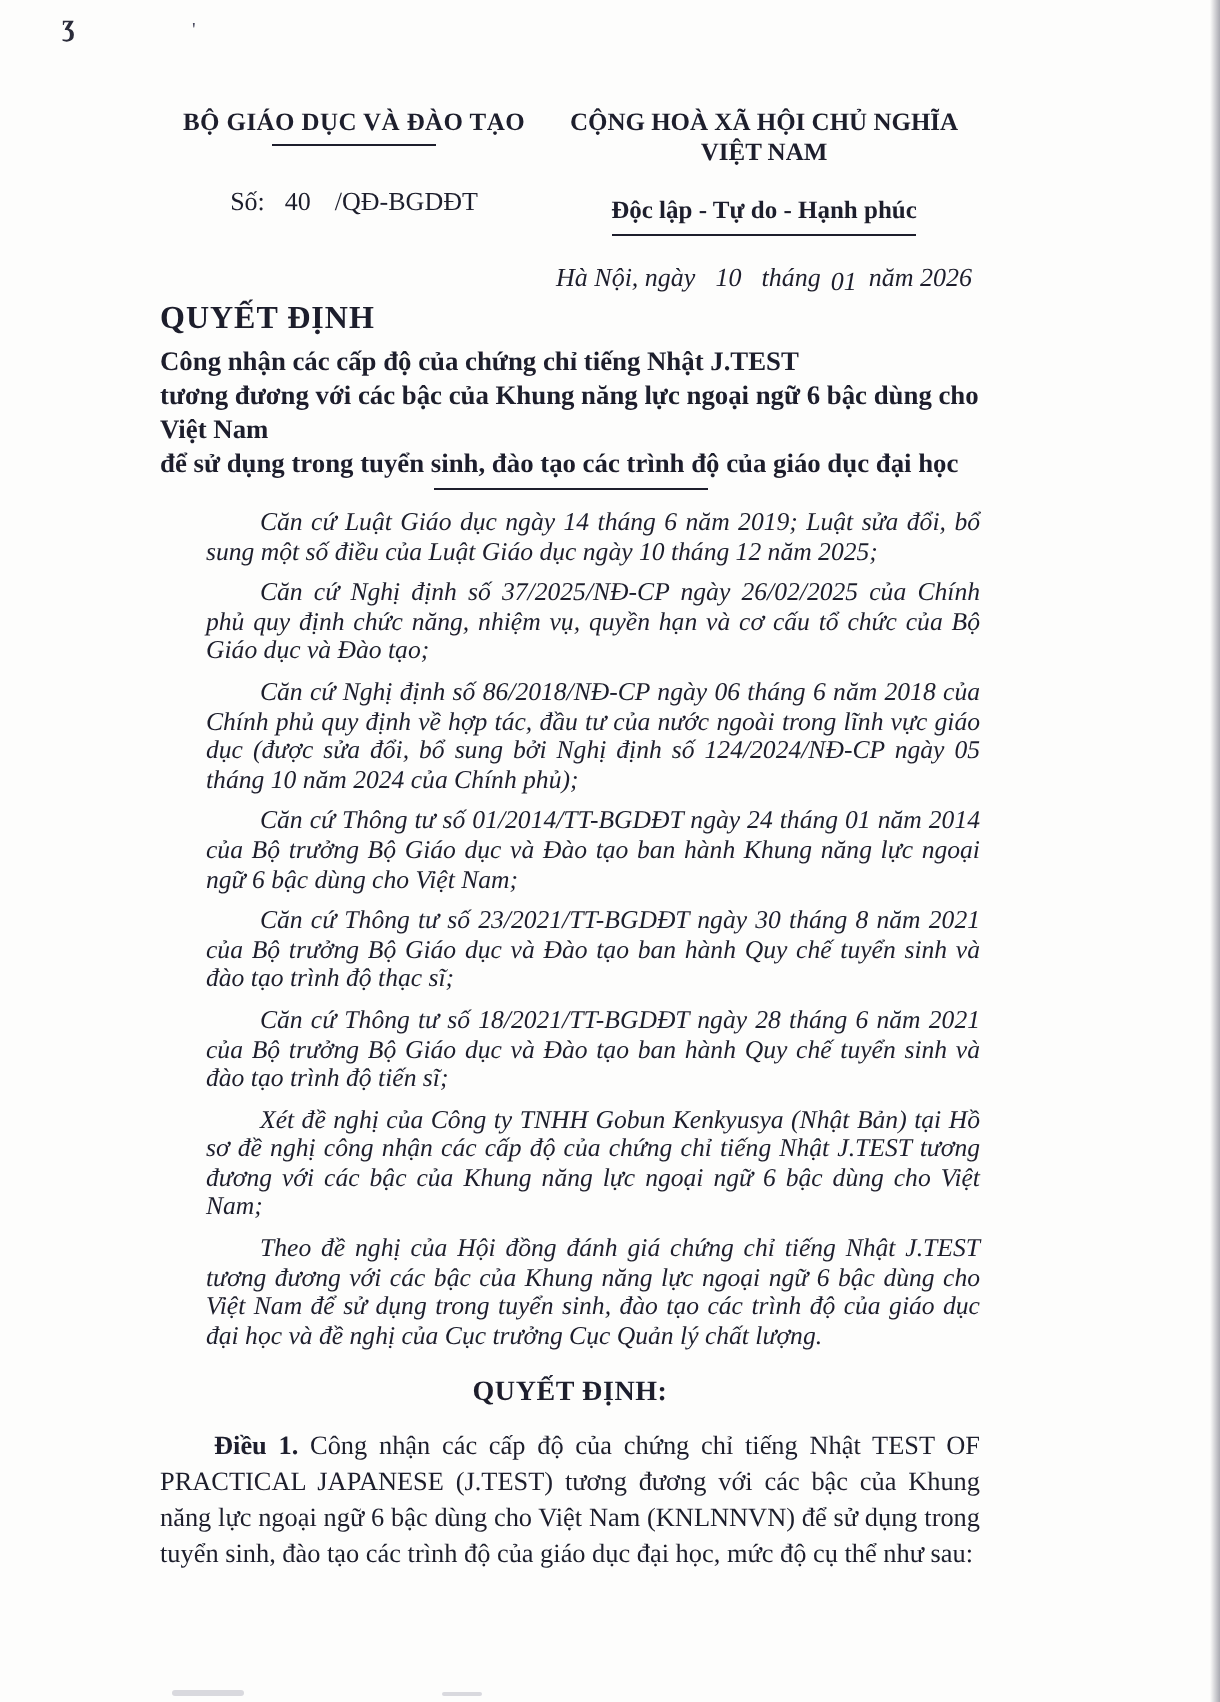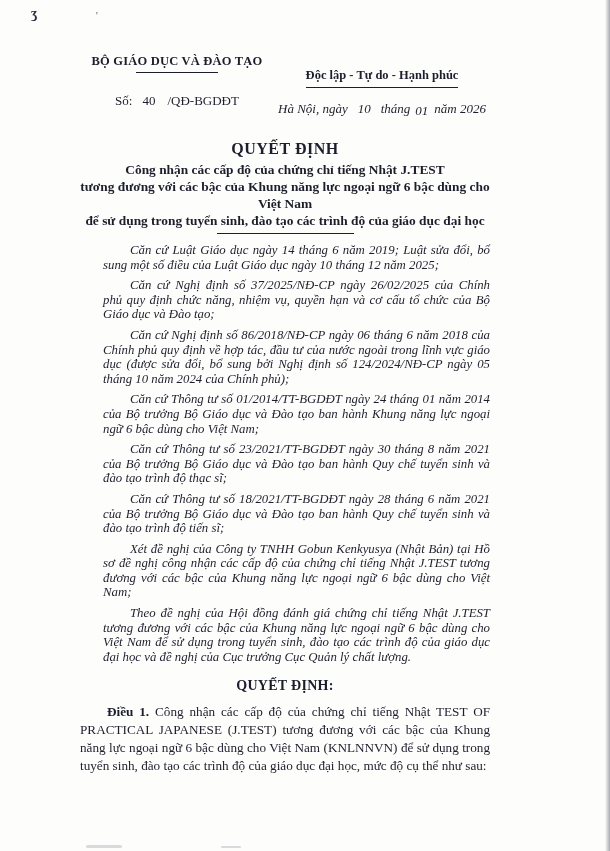--- a/index.html
+++ b/index.html
@@ -41,21 +41,21 @@
   .country{font-weight:bold;font-size:12.5px;}
   .motto{font-weight:bold;font-size:12.5px;display:inline-block;
          border-bottom:1.4px solid #1d1e2c;padding-bottom:4px;margin-top:14px;}
   .num-line{margin-top:20px;font-size:13px;}
   .num-line .val{margin:0 12px 0 10px;}
   .date-line{margin-top:13px;font-style:italic;font-size:13px;}
   .date-line .day{margin:0 10px;}
   .date-line .month-val{margin:0 6px 16px 5px;position:relative;top:2px;}
 
   
-  .title-block{margin-top:23px;text-align:center;}
+  .title-block{margin-top:4px;}
   .kind{font-weight:bold;font-size:16px;letter-spacing:.5px;}
   .subject{font-weight:bold;font-size:13.4px;line-height:17px;margin-top:3px;}
   .title-underline{width:137px;height:0;border-bottom:1.5px solid #1d1e2c;margin:4px auto 0 auto;}
   .issuer{font-weight:bold;font-size:13.6px;text-align:center;margin-top:22px;letter-spacing:.2px;}
 
   
   .preamble{margin-top:9px;margin-left:23px;}
   .preamble p{
     margin:0 0 6px 0;
     font-style:italic;
@@ -83,20 +83,21 @@
 
     <div class="hdr">
       <div class="hdr-left">
         <div class="org">BỘ GIÁO DỤC VÀ ĐÀO TẠO</div>
         <div class="org-underline"></div>
         <div class="num-line">
           <span>Số:</span><span class="val">40</span><span>/QĐ-BGDĐT</span>
         </div>
       </div>
       <div class="hdr-right">
+        <div class="country">CỘNG HOÀ XÃ HỘI CHỦ NGHĨA VIỆT NAM</div>
         <div><span class="motto">Độc lập - Tự do - Hạnh phúc</span></div>
         <div class="date-line">
           <span>Hà Nội, ngày</span><span class="day">10</span><span>tháng</span><span class="month-val">01</span><span>năm 2026</span>
         </div>
       </div>
     </div>
 
     <div class="title-block">
       <div class="kind">QUYẾT ĐỊNH</div>
       <div class="subject">Công nhận các cấp độ của chứng chỉ tiếng Nhật J.TEST</div>

